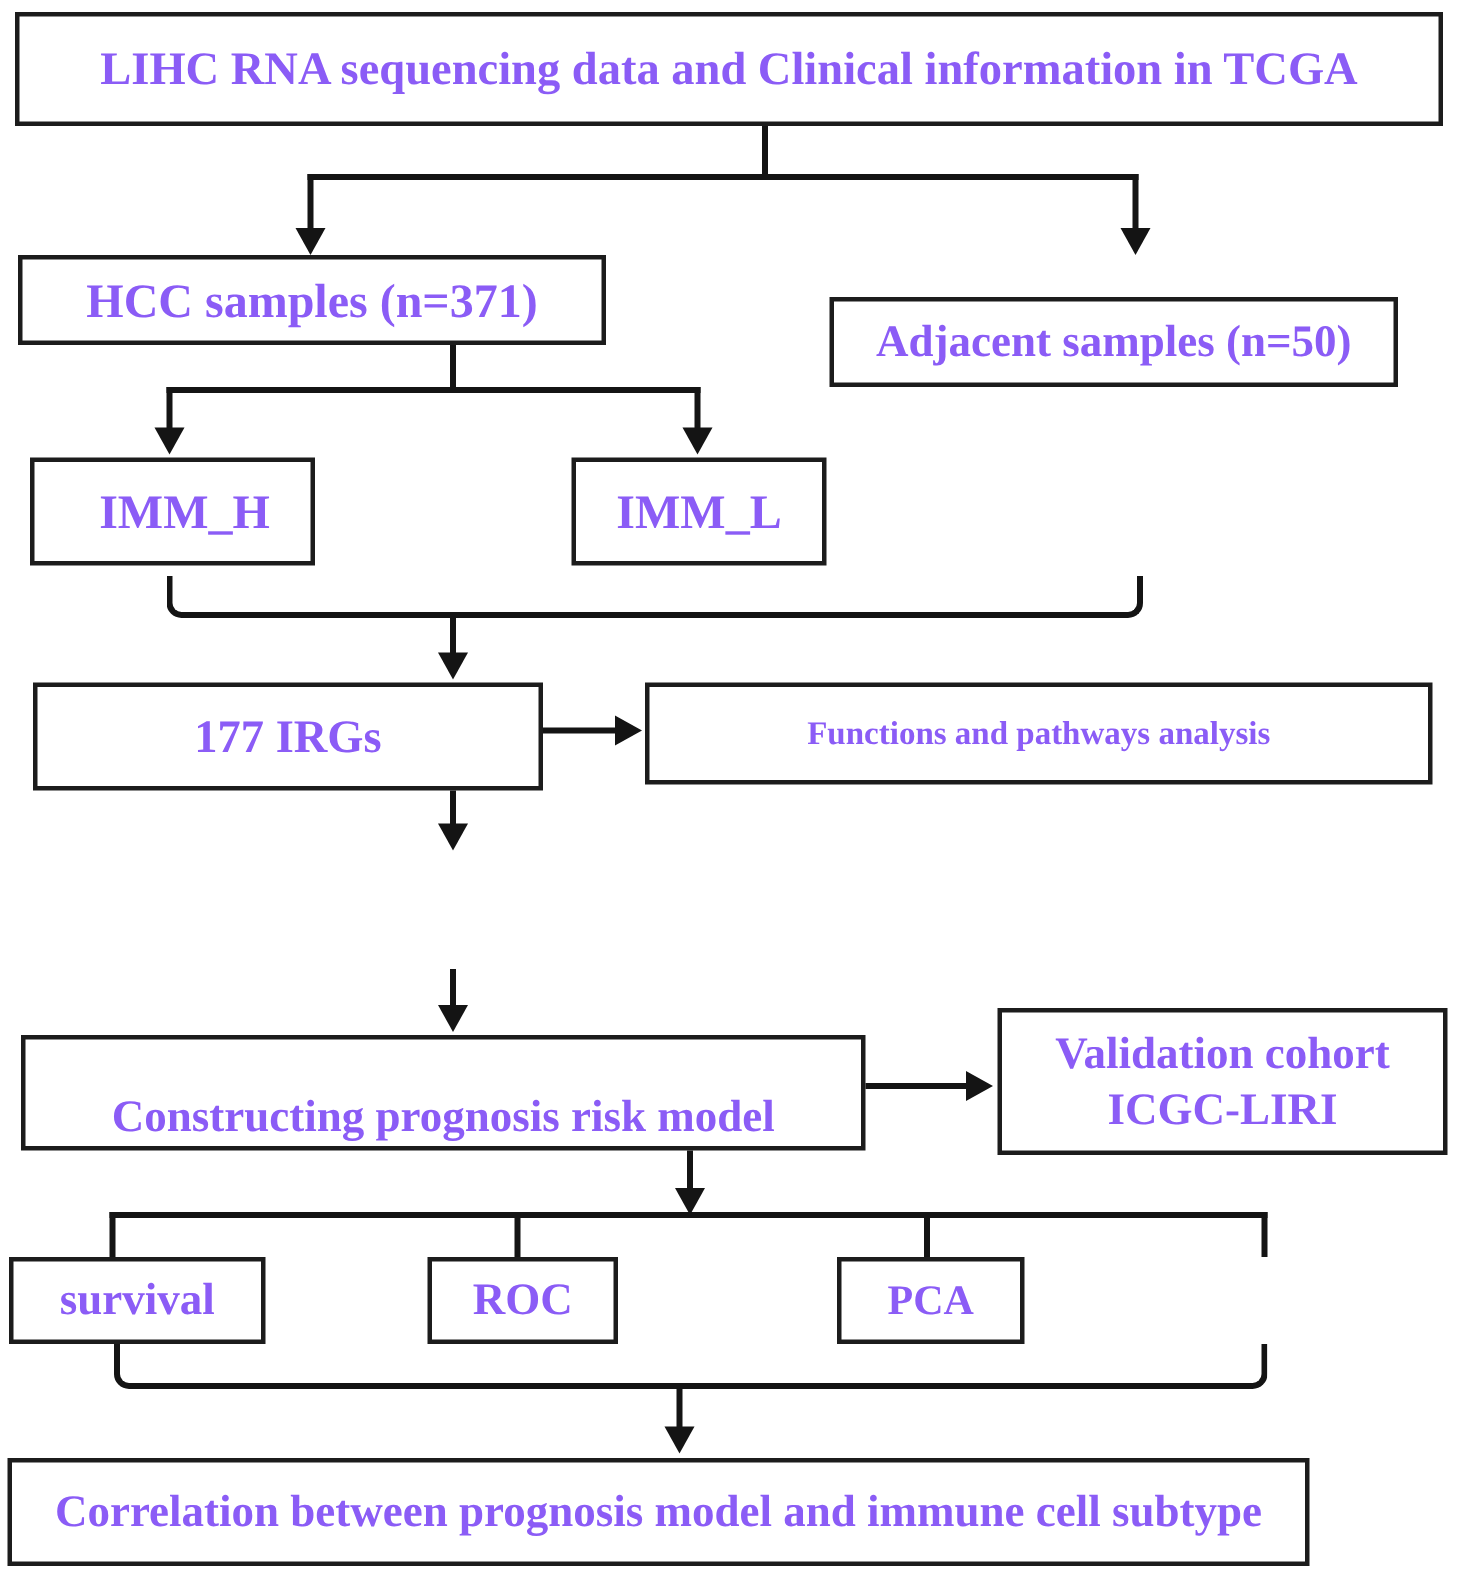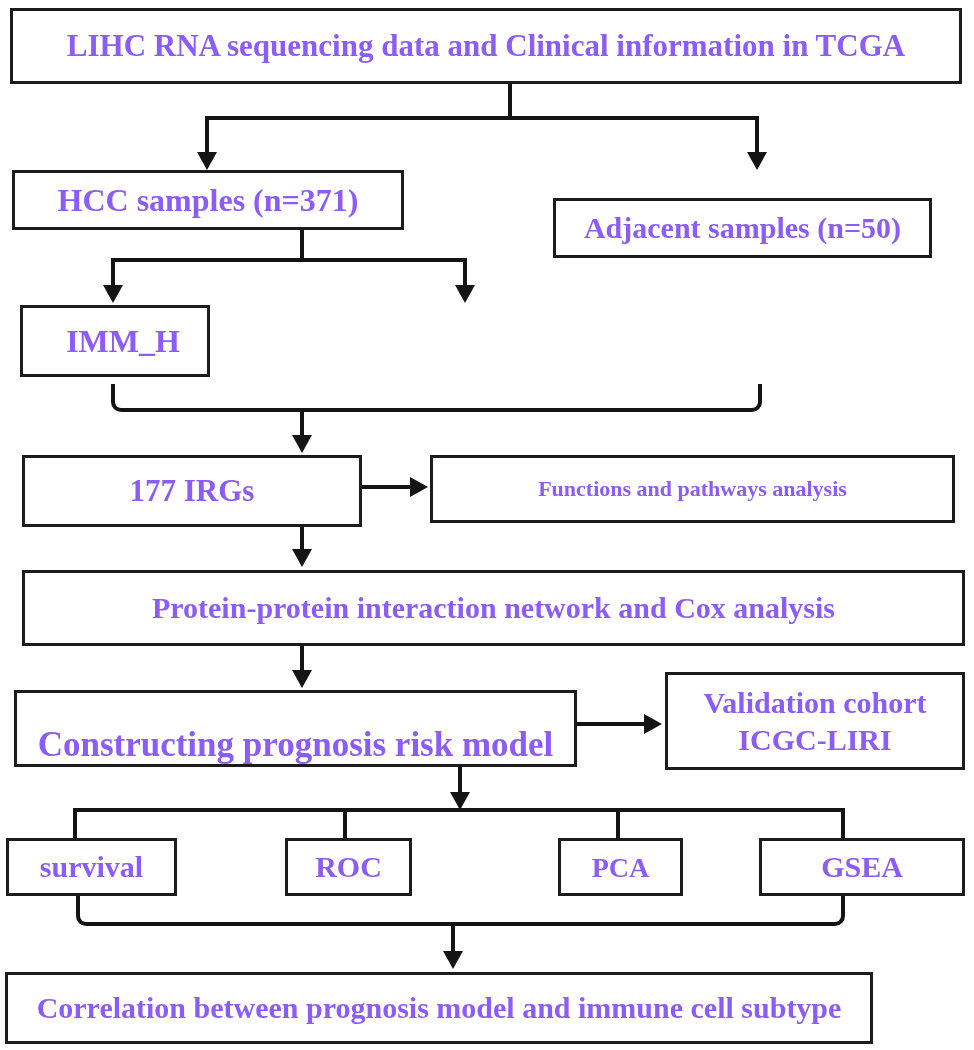--- a/index.html
+++ b/index.html
@@ -52,57 +52,54 @@
   </div>
 
   <div class="box" style="left:553px;top:170px;width:379px;height:60px;margin-top:28px;">
     <span class="lbl" style="font-size:30px;">Adjacent samples (n=50)</span>
   </div>
 
   <div class="box" style="left:20px;top:305px;width:190px;height:72px;">
     <span class="lbl" style="font-size:32px;margin-left:16px;">IMM_H</span>
   </div>
 
+  <div class="box" style="left:381px;top:305px;width:170px;height:72px;">
+    <span class="lbl" style="font-size:32px;">IMM_L</span>
+  </div>
 
   <div class="box" style="left:22px;top:455px;width:340px;height:72px;">
     <span class="lbl" style="font-size:31px;">177 IRGs</span>
   </div>
 
   <div class="box" style="left:430px;top:455px;width:525px;height:68px;">
     <span class="lbl" style="font-size:22px;">Functions and pathways analysis</span>
   </div>
 
-  <div class="box" style="left:22px;top:570px;width:943px;height:76px;">
-    <span class="lbl" style="font-size:30px;">Protein-protein interaction network and Cox analysis</span>
-  </div>
 
   <div class="box" style="left:14px;top:690px;width:563px;height:77px;">
-    <span class="lbl" style="font-size:35px;margin-top:32px;">Constructing prognosis risk model</span>
+    <span class="lbl" style="font-size:30px;margin-top:32px;">Constructing prognosis risk model</span>
   </div>
 
   <div class="box" style="left:665px;top:672px;width:300px;height:98px;justify-content:center;">
     <span class="lbl" style="font-size:30px;">Validation cohort
 ICGC-LIRI</span>
   </div>
 
   <div class="box" style="left:6px;top:838px;width:171px;height:58px;">
     <span class="lbl" style="font-size:30px;">survival</span>
   </div>
 
   <div class="box" style="left:285px;top:838px;width:127px;height:58px;">
     <span class="lbl" style="font-size:30px;">ROC</span>
   </div>
 
   <div class="box" style="left:558px;top:838px;width:125px;height:58px;">
     <span class="lbl" style="font-size:28px;">PCA</span>
   </div>
 
-  <div class="box" style="left:759px;top:838px;width:206px;height:58px;">
-    <span class="lbl" style="font-size:30px;">GSEA</span>
-  </div>
 
   <div class="box" style="left:5px;top:972px;width:868px;height:72px;">
     <span class="lbl" style="font-size:30px;">Correlation between prognosis model and immune cell subtype</span>
   </div>
 
   <div class="vl" style="left:508px;top:84px;height:36px;"></div>
   <div class="hl" style="left:205px;top:116px;width:554px;"></div>
   <div class="vl" style="left:205px;top:116px;height:38px;"></div>
   <div class="ad" style="left:197px;top:152px;"></div>
   <div class="vl" style="left:755px;top:116px;height:38px;"></div>

